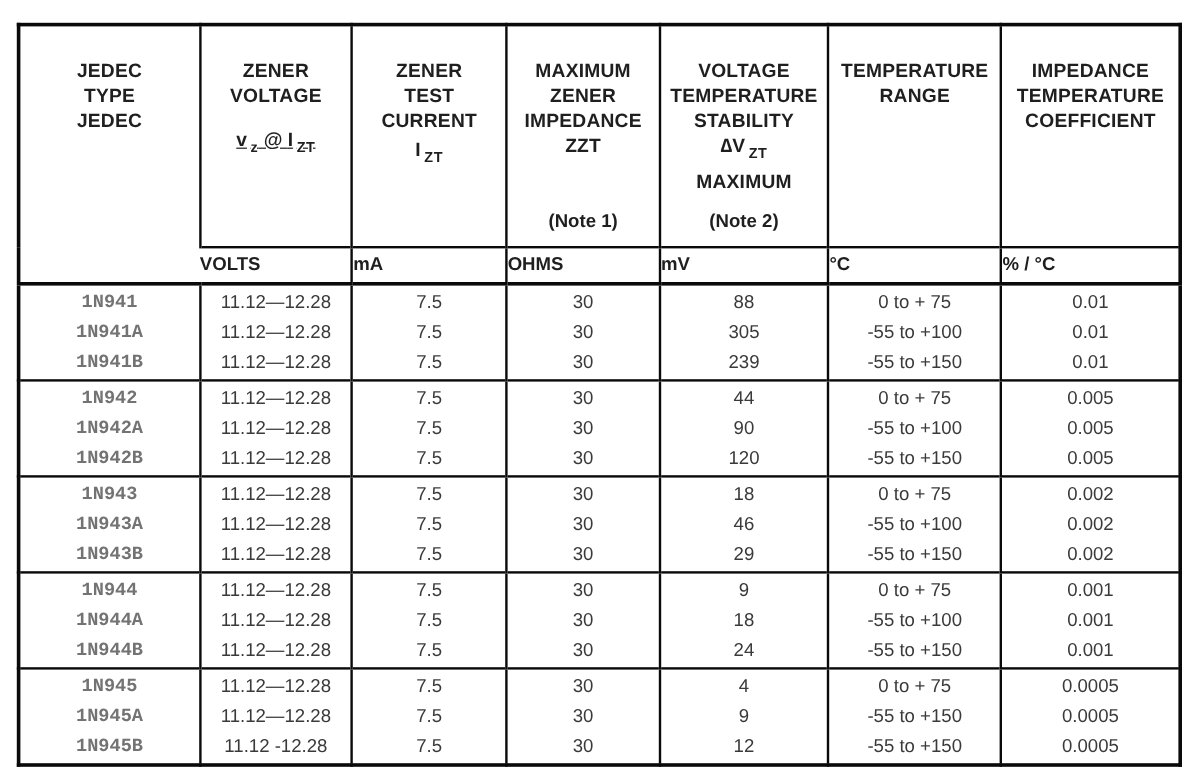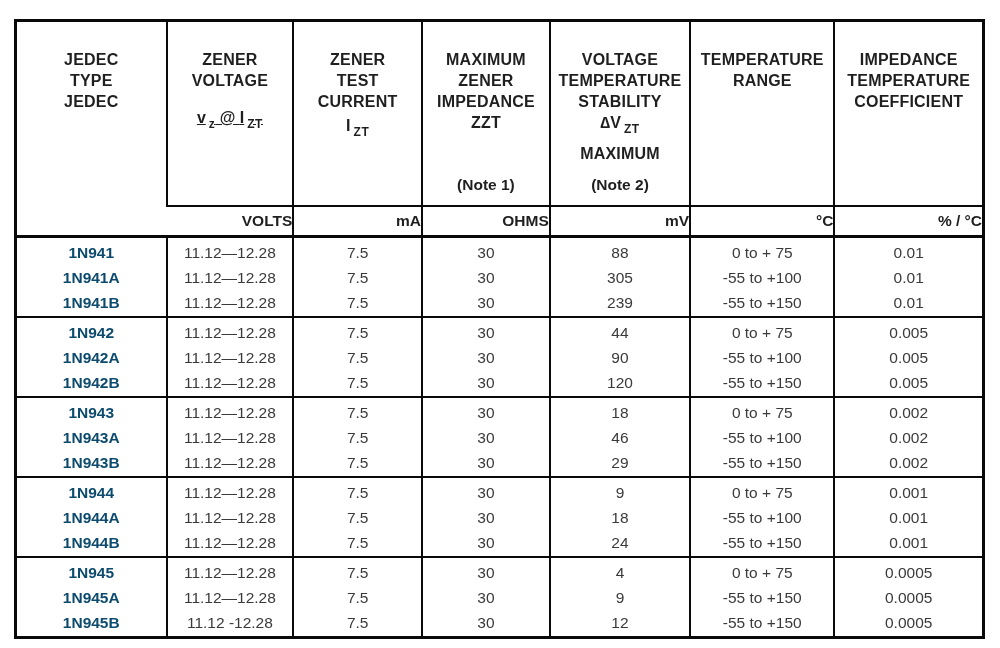--- a/index.html
+++ b/index.html
@@ -70,21 +70,21 @@
   .gap-sm{margin-top:3px;}
   .note{
     margin-top:auto;
     font-weight:bold;
     font-size:15.5px;
     white-space:nowrap;
   }
   
   th.unit{
     height:28px;
-    text-align:right;
+    text-align:left;
     vertical-align:middle;
     font-weight:bold;
     font-size:15.5px;
     color:#1f1f1f;
     border-top:2px solid #0a0a0a;
     border-bottom:3px solid #0a0a0a;
   }
   th.col1cell{border-bottom:3px solid #0a0a0a;}
 
   
@@ -95,21 +95,22 @@
     height:78px;
   }
   .cell-line{
     font-size:15.5px;
     line-height:25px;
     color:#3a3a3a;
     white-space:nowrap;
   }
   td.type-col .cell-line{
     font-weight:bold;
-    color:#0c4a6e;
+    color:#737373;
+    font-family:Liberation Mono, monospace;
   }
 </style>
 </head>
 <body>
 
 <div class="spec-table-wrap">
   <table class="spec">
     <colgroup>
       <col class="c1">
         <col class="c2">

